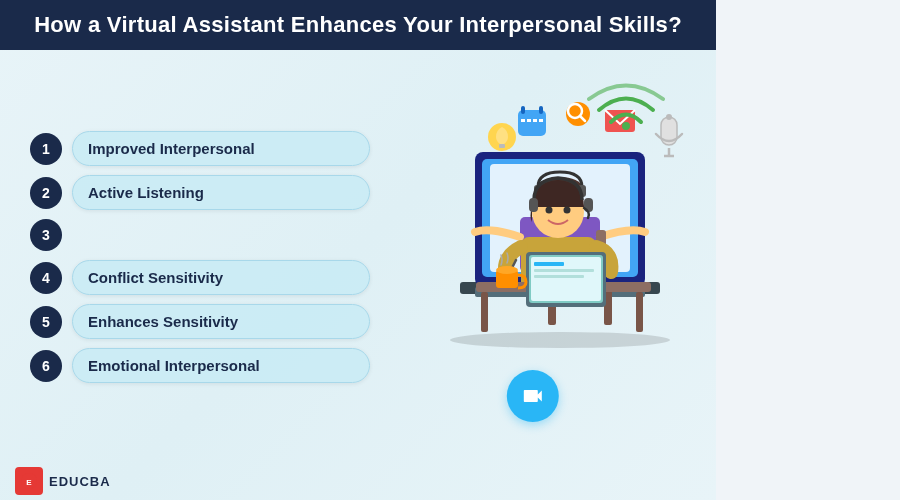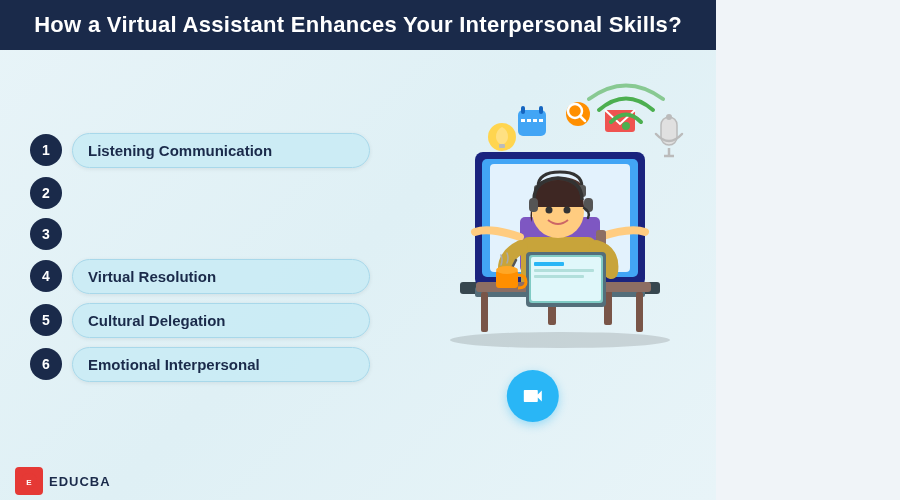--- a/index.html
+++ b/index.html
@@ -146,39 +146,40 @@
   <div class="header">
     <span>How a Virtual Assistant Enhances Your Interpersonal Skills?</span>
   </div>
 
   <div class="main-content">
 
     <div class="skills-list">
 
       <div class="skill-item">
         <div class="skill-number">1</div>
-        <div class="skill-label">Listening Communication</div>
+        <div class="skill-label">Improved Interpersonal</div>
       </div>
 
       <div class="skill-item">
         <div class="skill-number">2</div>
+        <div class="skill-label">Active Listening</div>
       </div>
 
       <div class="skill-item">
         <div class="skill-number">3</div>
       </div>
 
       <div class="skill-item">
         <div class="skill-number">4</div>
-        <div class="skill-label">Virtual Resolution</div>
+        <div class="skill-label">Conflict Sensitivity</div>
       </div>
 
       <div class="skill-item">
         <div class="skill-number">5</div>
-        <div class="skill-label">Cultural Delegation</div>
+        <div class="skill-label">Enhances Sensitivity</div>
       </div>
 
       <div class="skill-item">
         <div class="skill-number">6</div>
         <div class="skill-label">Emotional Interpersonal</div>
       </div>
 
     </div>
 
     <div class="illustrations-wrapper">

